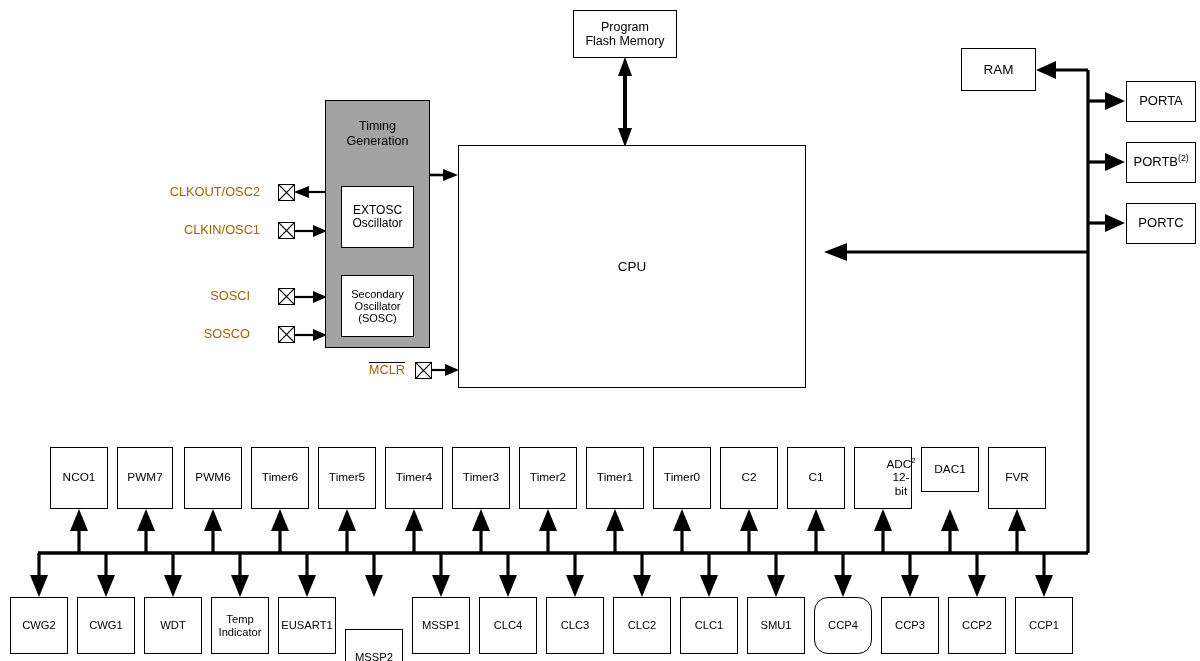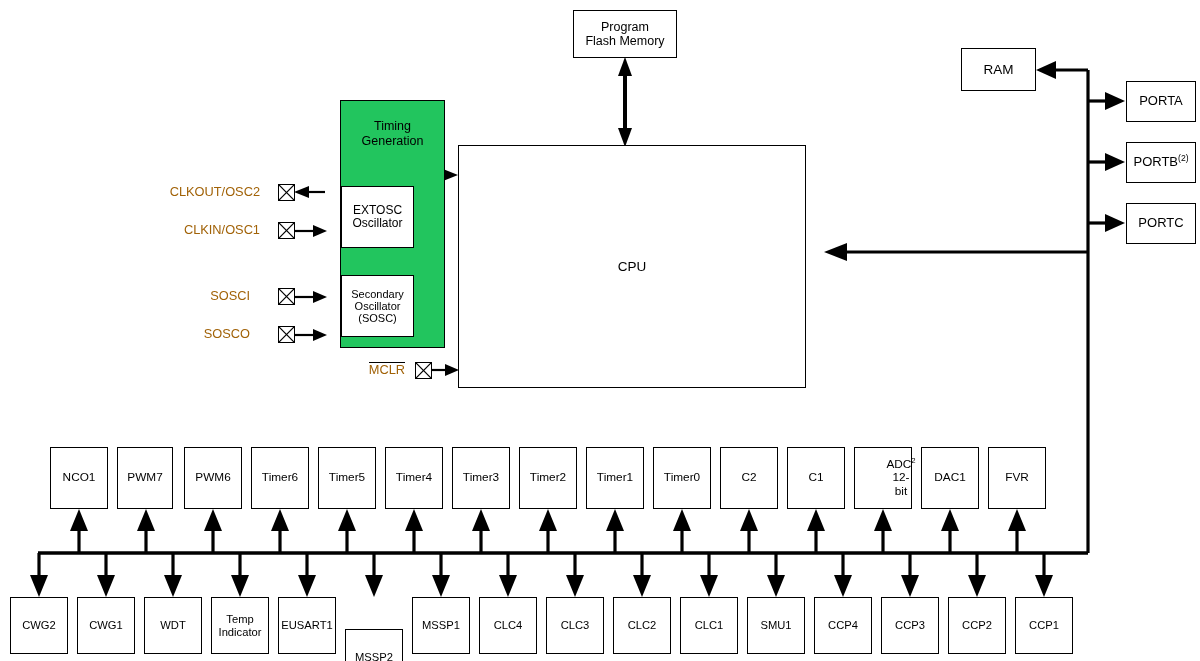--- a/index.html
+++ b/index.html
@@ -29,22 +29,21 @@
     font-size:12.5px;
     color:#000;
   }
   .box.thin{border-width:1.3px;}
   .box .lbl{display:block;padding:0 2px;}
   
   .container{
     position:absolute;
     box-sizing:border-box;
     border:1.6px solid #000;
-    background:#22c55e;
-    margin-left:15px;
+    background:#a3a3a3;
   }
   .container-title{
     position:absolute;
     left:0;right:0;
     text-align:center;
     font-size:12.5px;
     line-height:1.18;
   }
   
   .pin{
@@ -324,21 +323,21 @@
       </div>
       <div class="box" style="left: 720px; top: 447px; width: 58px; height: 62px; font-size: 11.8px;">
         <span class="lbl"><span>C2</span></span>
       </div>
       <div class="box" style="left: 787px; top: 447px; width: 58px; height: 62px; font-size: 11.8px;">
         <span class="lbl"><span>C1</span></span>
       </div>
       <div class="box" style="left: 854px; top: 447px; width: 58px; height: 62px; font-size: 11.8px; padding-left: 36px;">
         <span class="lbl"><span>ADC</span><sup>2</sup><br><span>12-bit</span></span>
       </div>
-      <div class="box" style="left: 921px; top: 447px; width: 58px; height: 62px; font-size: 11.8px;">
+      <div class="box" style="left: 921px; top: 447px; width: 58px; height: 45px; font-size: 11.8px;">
         <span class="lbl"><span>DAC1</span></span>
       </div>
       <div class="box" style="left: 988px; top: 447px; width: 58px; height: 62px; font-size: 11.8px;">
         <span class="lbl"><span>FVR</span></span>
       </div>
     </div>
 
   <div id="periph-bottom">
       <div class="box" style="left: 10px; top: 597px; width: 58px; height: 57px; font-size: 11.2px;">
         <span class="lbl"><span>CWG2</span></span>
@@ -369,21 +368,21 @@
       </div>
       <div class="box" style="left: 613px; top: 597px; width: 58px; height: 57px; font-size: 11.2px;">
         <span class="lbl"><span>CLC2</span></span>
       </div>
       <div class="box" style="left: 680px; top: 597px; width: 58px; height: 57px; font-size: 11.2px;">
         <span class="lbl"><span>CLC1</span></span>
       </div>
       <div class="box" style="left: 747px; top: 597px; width: 58px; height: 57px; font-size: 11.2px;">
         <span class="lbl"><span>SMU1</span></span>
       </div>
-      <div class="box" style="left: 814px; top: 597px; width: 58px; height: 57px; font-size: 11.2px;">
+      <div class="box" style="left: 814px; top: 597px; width: 58px; height: 57px; font-size: 11.2px; border-radius: 14px;">
         <span class="lbl"><span>CCP4</span></span>
       </div>
       <div class="box" style="left: 881px; top: 597px; width: 58px; height: 57px; font-size: 11.2px;">
         <span class="lbl"><span>CCP3</span></span>
       </div>
       <div class="box" style="left: 948px; top: 597px; width: 58px; height: 57px; font-size: 11.2px;">
         <span class="lbl"><span>CCP2</span></span>
       </div>
       <div class="box" style="left: 1015px; top: 597px; width: 58px; height: 57px; font-size: 11.2px;">
         <span class="lbl"><span>CCP1</span></span>

